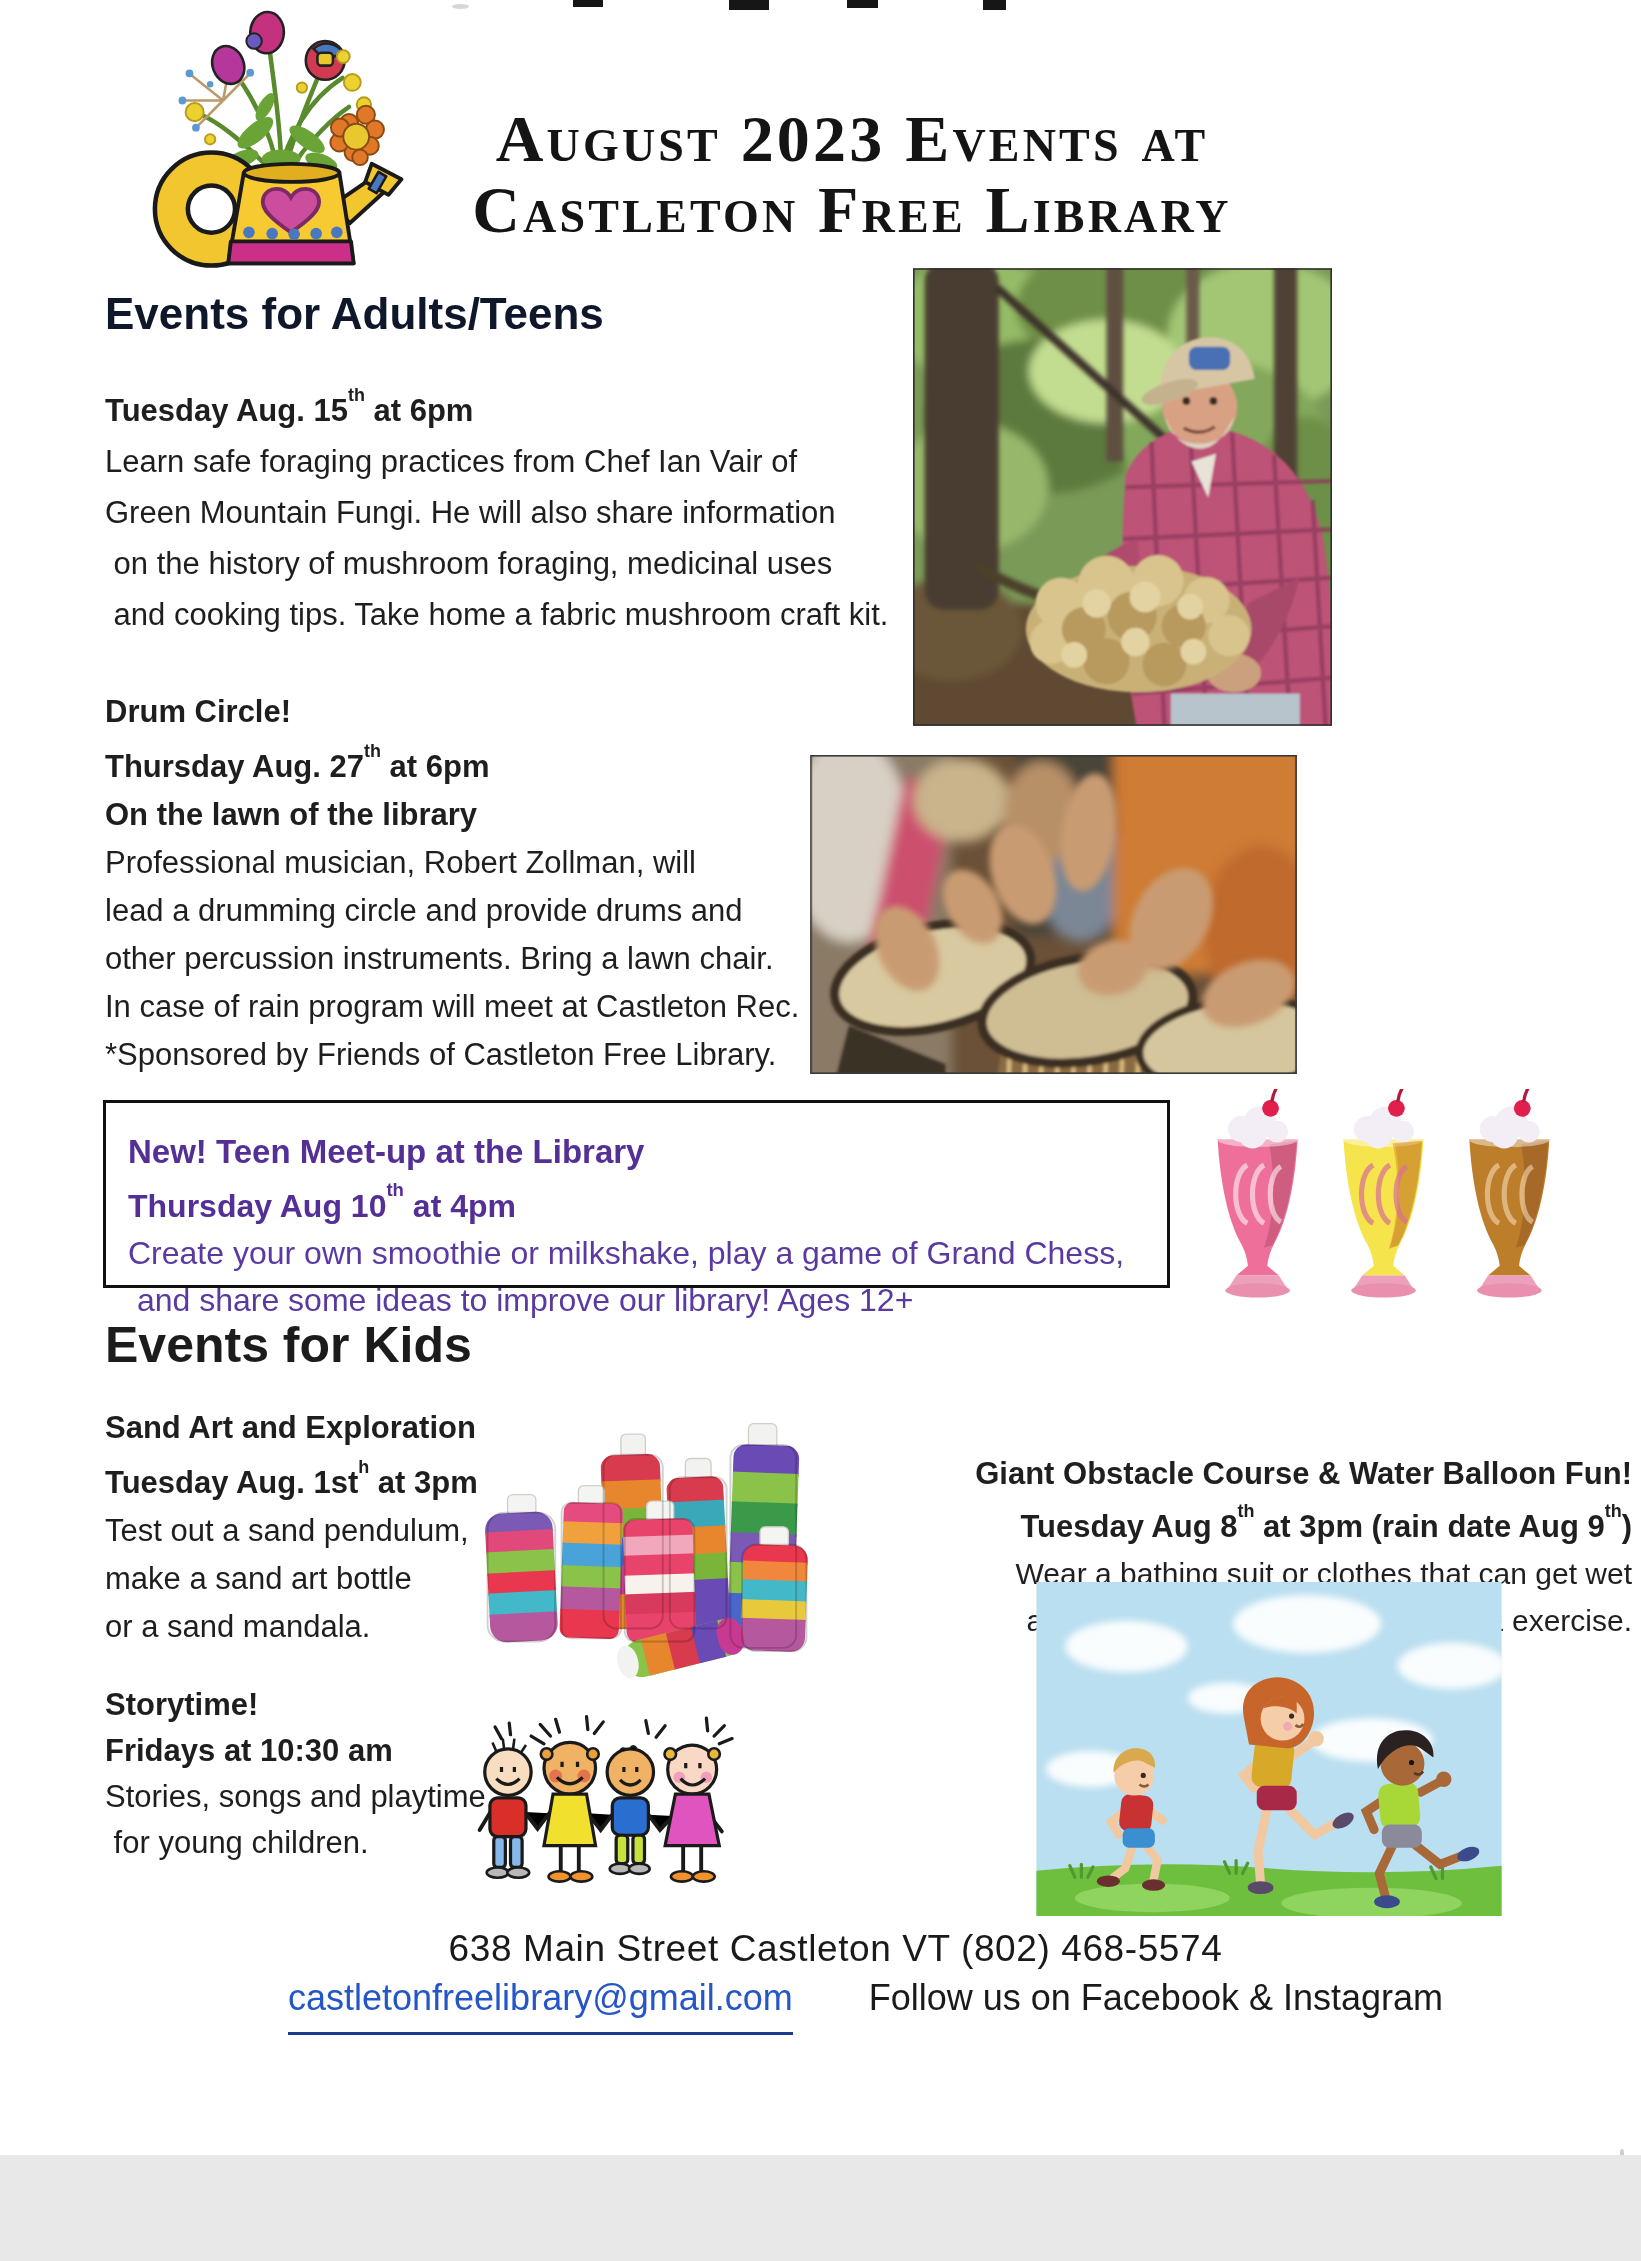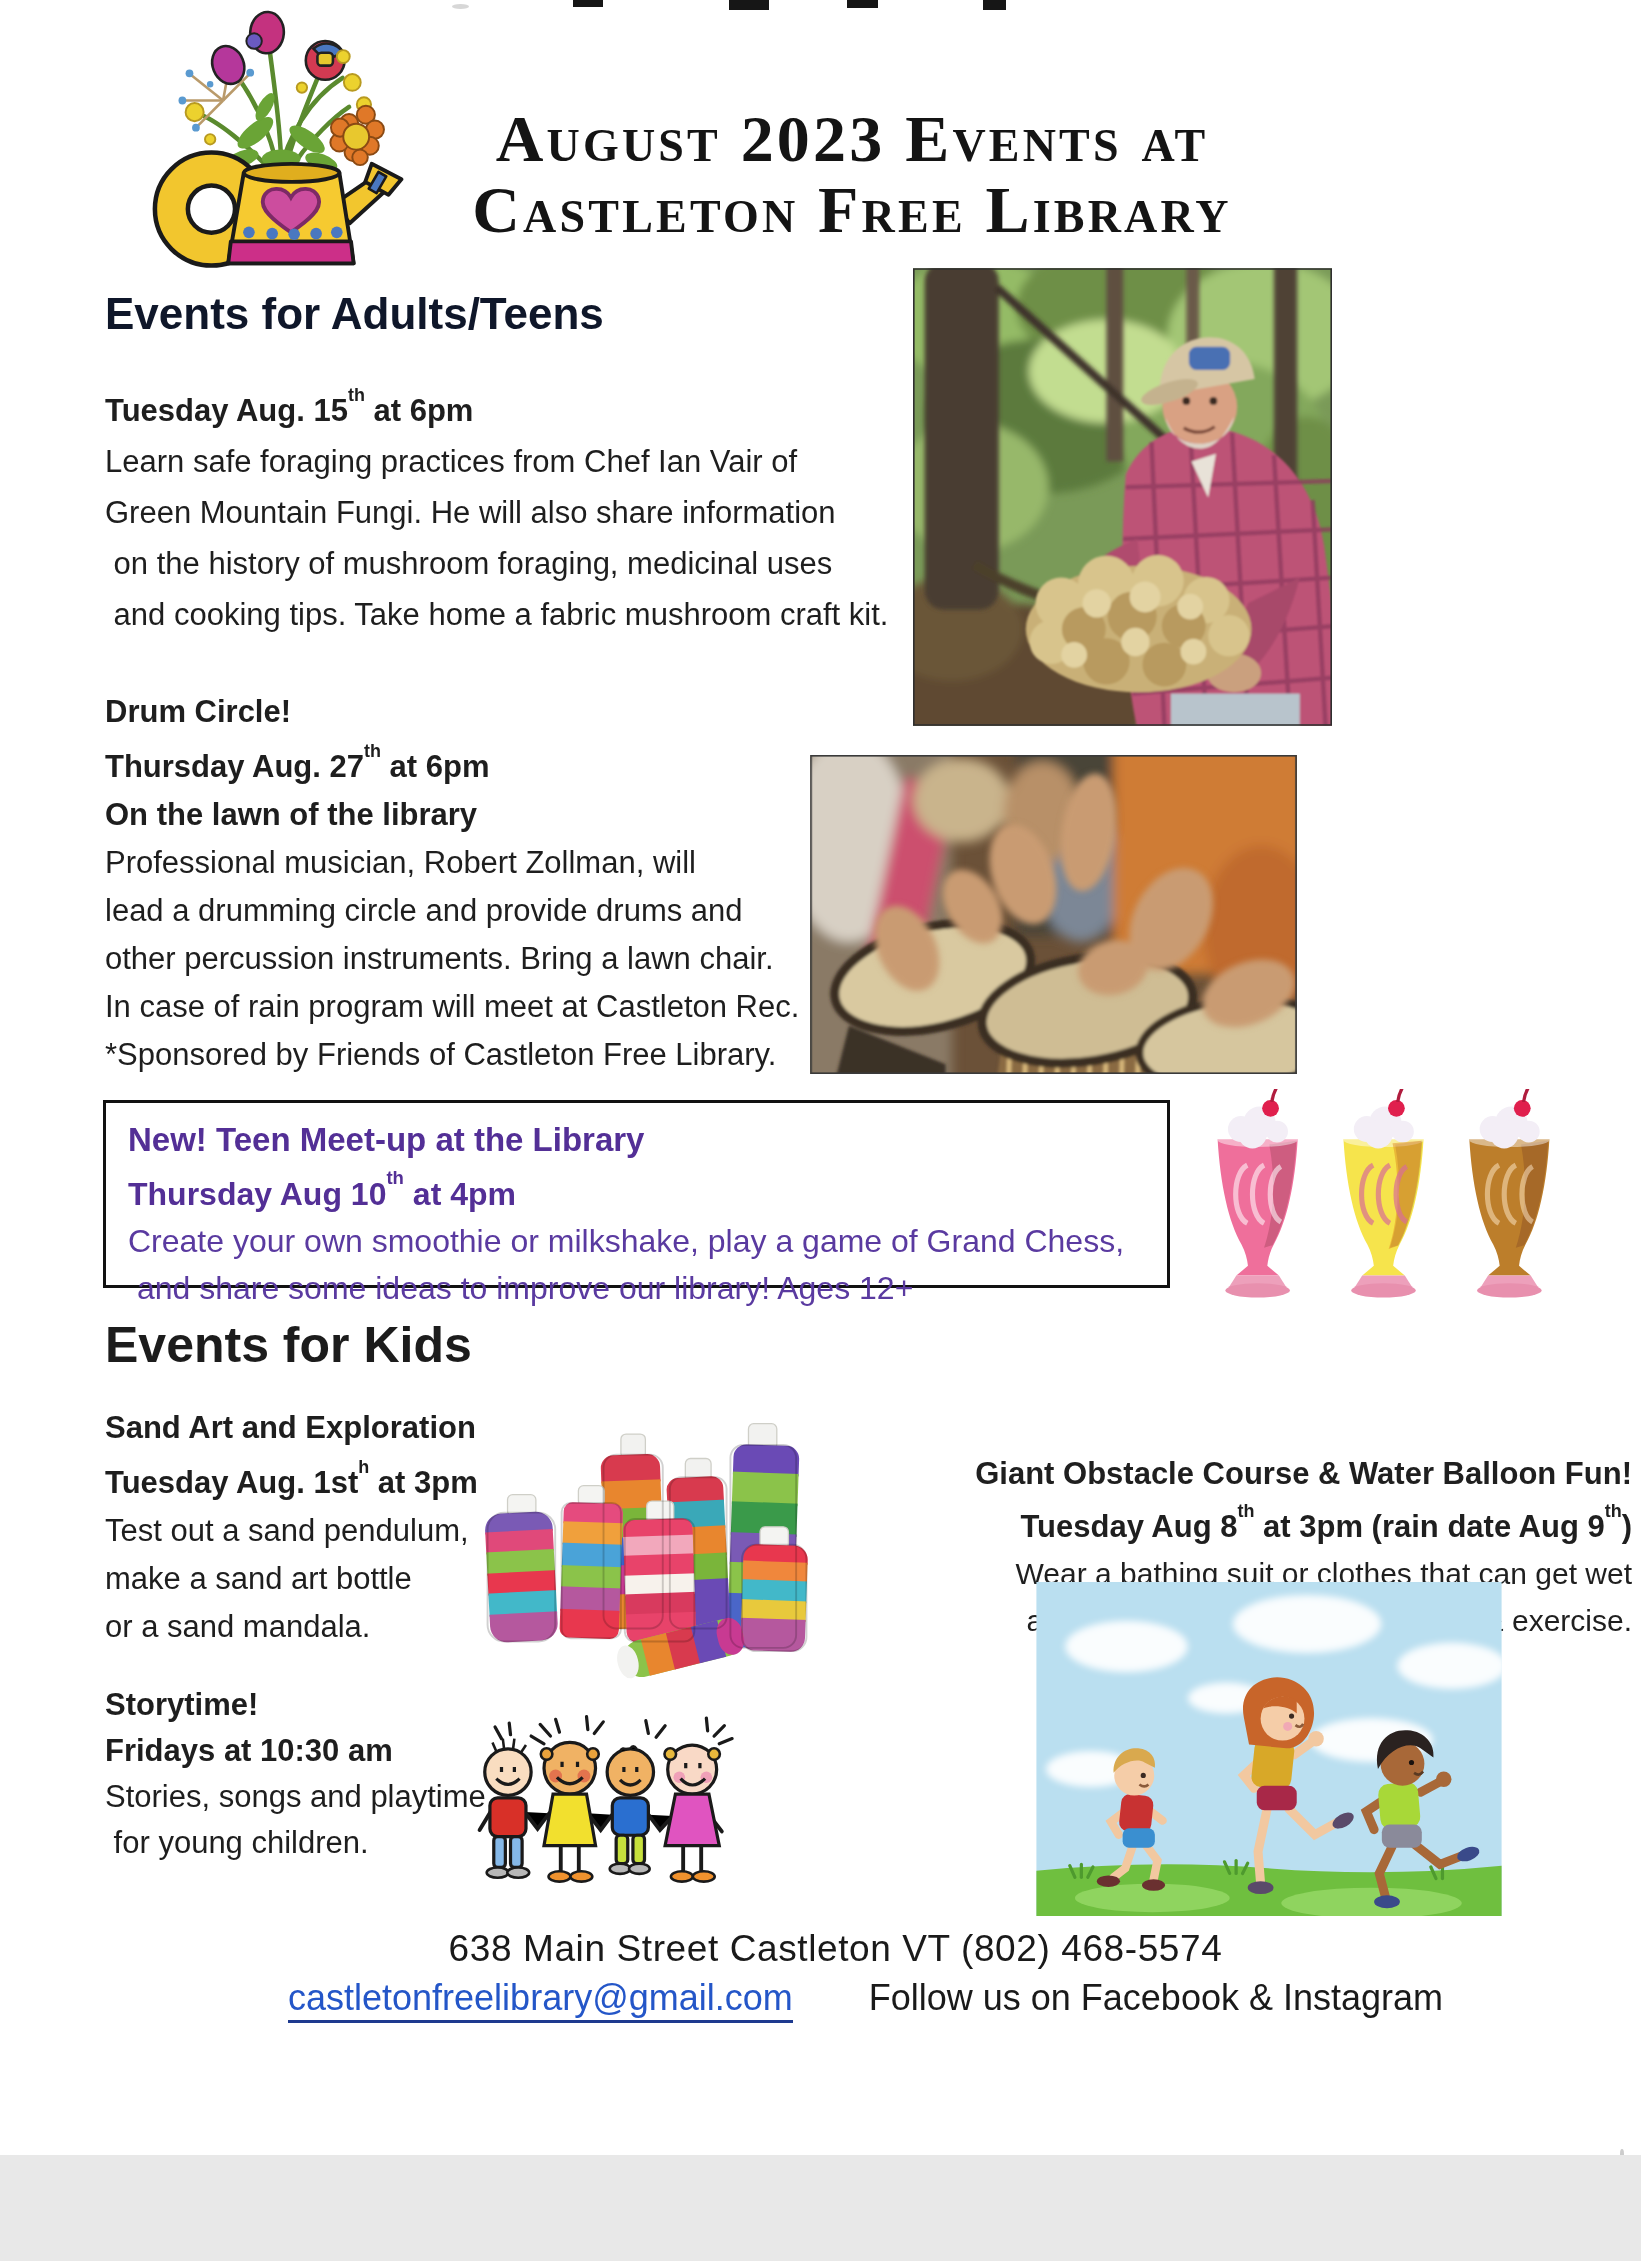--- a/index.html
+++ b/index.html
@@ -26,21 +26,21 @@
   .mushroom-blk{left:105px;top:379px;line-height:51px;width:813px;}
   .drum-blk{left:105px;top:688px;line-height:48px;width:761px;}
   .teen-box{left:103px;top:1100px;width:1067px;height:188px;border:3.2px solid #111;box-sizing:border-box;
             padding:13px 0 0 22px;line-height:47px;font-size:32px;}
   .sand-blk{left:105px;top:1368px;line-height:48px;width:413px;margin-top:36px;}
   .obstacle-blk{left:909px;top:1450px;width:723px;text-align:right;line-height:47px;font-size:30px;}
   .story-blk{left:105px;top:1682px;line-height:46px;width:413px;}
 
   .footer1{left:0;top:1928px;width:1671px;text-align:center;font-size:37px;letter-spacing:0.6px;color:#1a1a1a;}
   .footer2{left:288px;top:1977px;font-size:36px;display:flex;gap:76px;align-items:baseline;color:#1a1a1a;}
-  .email{text-decoration:none;border-bottom:3.2px solid #1e3a8f;padding-bottom:1px;}
+  .email{text-decoration:none;border-bottom:3.2px solid #1e3a8f;padding-bottom:13px;}
 
   figure{margin:0;padding:0;}
 </style>
 </head>
 <body>
 
 <div class="page">
 
   <div>
     <div class="mark" style="left:573px;top:0;width:30px;height:6.5px;"></div>
@@ -325,21 +325,21 @@
           <ellipse cx="470" cy="330" rx="55" ry="42" transform="rotate(-14 470 330)"></ellipse>
           <ellipse cx="680" cy="370" rx="75" ry="48" transform="rotate(-22 680 370)"></ellipse>
           <ellipse cx="150" cy="300" rx="45" ry="70" transform="rotate(-25 150 300)"></ellipse>
         </g>
         <rect x="1" y="1" width="753" height="493" fill="none" stroke="#3a3a3a" stroke-width="3"></rect>
       </g>
     </svg>
   </figure>
 
   <div class="abs teen-box" style="color:#5a3aa0;">
-    <div class="line b" style="font-size:33px;color:#532f96;">New! Teen Meet-up at the Library</div>
+    <div class="line b" style="font-size:33px;color:#532f96;margin-top:12px;">New! Teen Meet-up at the Library</div>
     <div class="line b" style="color:#532f96;"><span>Thursday Aug 10</span><sup class="s">th</sup><span> at 4pm</span></div>
     <div class="line">Create your own smoothie or milkshake, play a game of Grand Chess,</div>
     <div class="line"> and share some ideas to improve our library! Ages 12+</div>
   </div>
 
   <figure class="abs" style="left:1193px;top:1089px;width:381px;height:213px;">
     <svg width="381" height="213" viewBox="0 0 590 330">
       <defs>
         <g id="glass">
           <path d="M -62,0 C -58,70 -45,128 -25,163 C -19,174 -16,186 -15,196 L -33,211 L 33,211 L 15,196 C 16,186 19,174 25,163 C 45,128 58,70 62,0 Z" fill="currentColor"></path>

